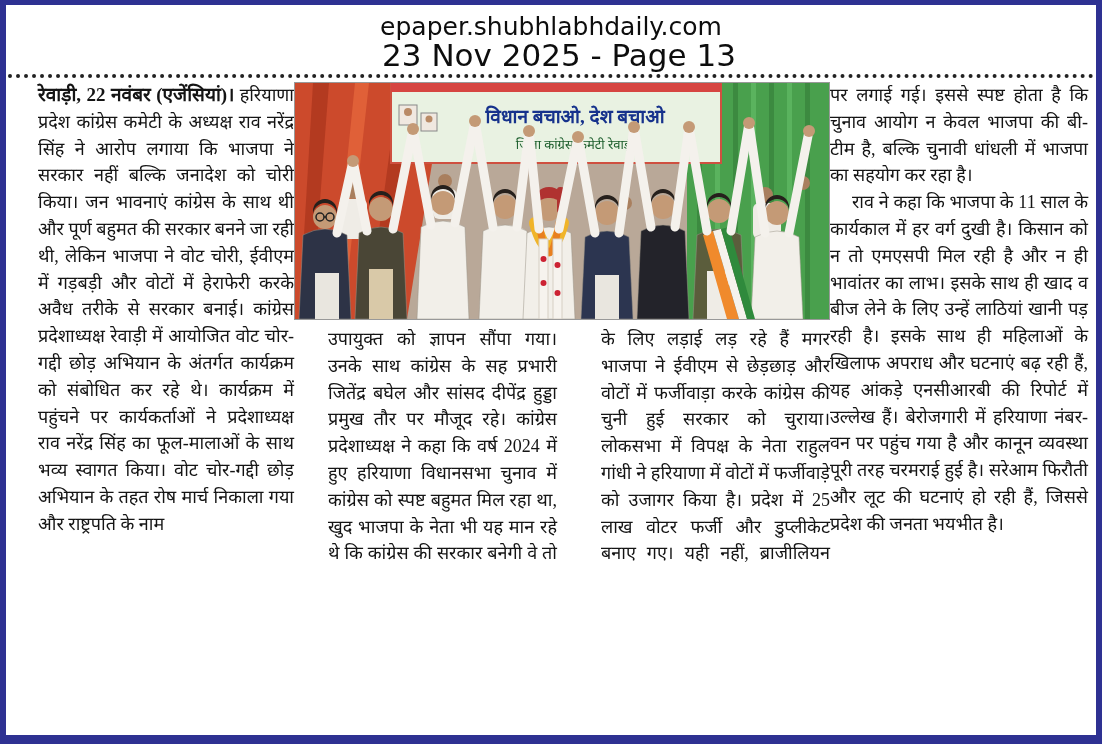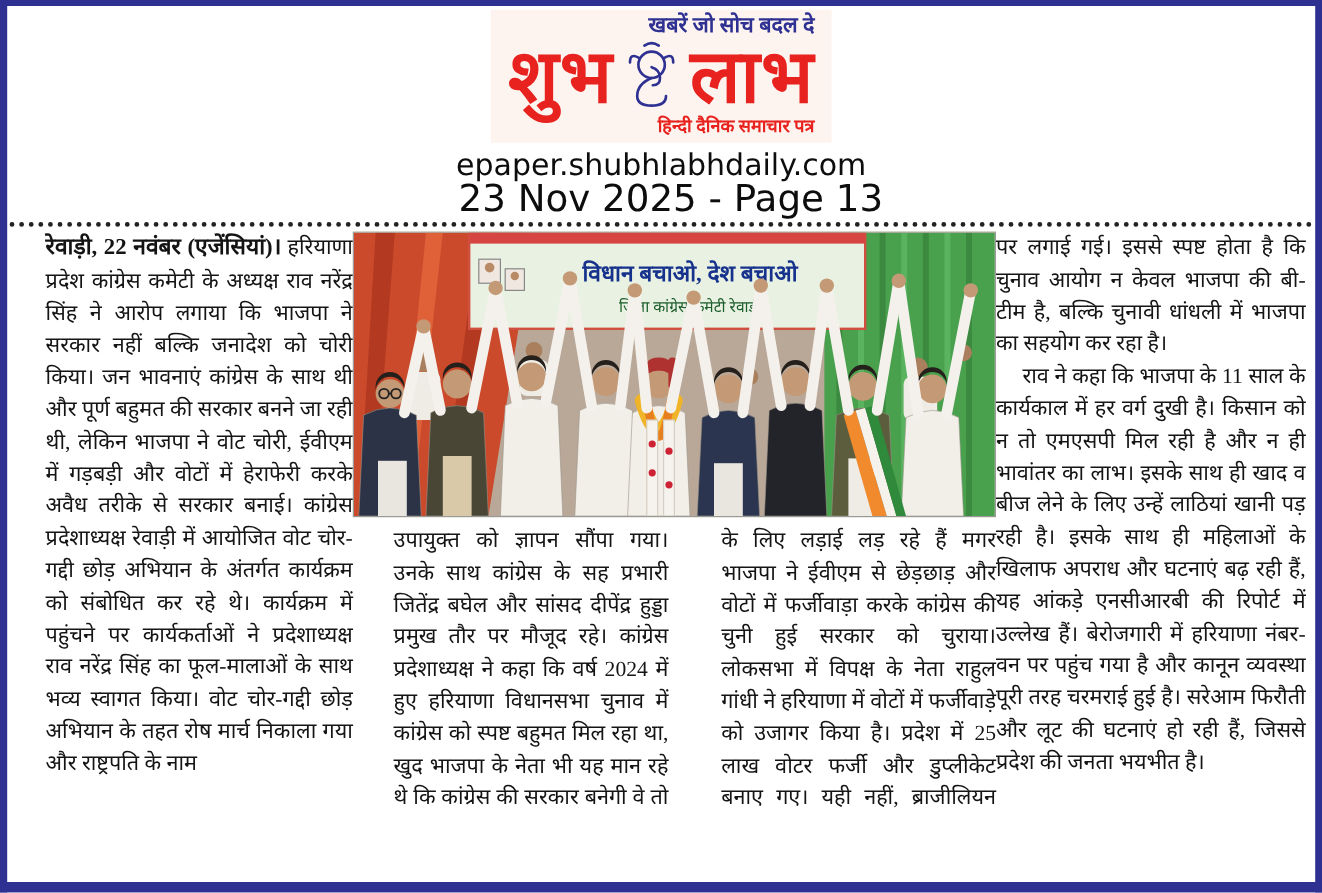--- a/index.html
+++ b/index.html
@@ -28,55 +28,35 @@
   .headline{font-size:45px;line-height:58px;font-weight:bold;text-align:center;
             color:#090909;margin:6px 10px 2px 10px;letter-spacing:-1px;}
 
   
   .article-body{display:grid;grid-template-columns:256px 536px 1fr;
                 padding:4px 14px 0 38px;height:486px;overflow:hidden;}
   .news-col{font-size:18px;line-height:26.8px;text-align:justify;color:#141414;}
   .dateline{font-weight:bold;font-size:19px;}
   .para-indent{text-indent:22px;}
   .mid-cell{display:flex;flex-direction:column;}
-  .photo-wrap{border:1px solid #999;background:#fef9c3;height:236px;}
+  .photo-wrap{border:1px solid #999;background:#0ea5e9;height:236px;}
   .photo-wrap svg{display:block;}
   .mid-cols{display:flex;gap:10px;margin-top:6px;}
   .mid-cols .news-col{flex:1;margin-left:34px;}
   .col4 p{margin:0;}
 </style>
 </head>
 <body>
 
 <div class="page">
   <div class="frame-top"></div>
   <div class="frame-left"></div>
   <div class="frame-right"></div>
 
   <div class="masthead">
-    <div class="logo-box">
-      <div class="tagline">खबरें जो सोच बदल दे</div>
-      <div class="logo-row">
-        <span class="logo-word">शुभ</span>
-        <span>
-          <svg width="52" height="60" viewBox="0 0 52 60">
-            <g fill="none" stroke="#2e3192" stroke-width="2.2" stroke-linecap="round">
-              <circle cx="26" cy="22" r="11"></circle>
-              <path d="M26 33 Q14 38 14 48 Q14 56 26 56 Q38 56 38 48"></path>
-              <path d="M26 24 Q33 26 33 33 Q33 39 27 39"></path>
-              <path d="M15 16 Q8 12 8 20"></path>
-              <path d="M37 16 Q44 12 44 20"></path>
-              <path d="M20 6 Q26 2 32 6"></path>
-            </g>
-          </svg>
-        </span>
-        <span class="logo-word">लाभ</span>
-      </div>
-      <div class="logo-sub">हिन्दी दैनिक समाचार पत्र</div>
-    </div>
     <div class="site-url">epaper.shubhlabhdaily.com</div>
     <div class="date-page">23 Nov 2025 - Page 13</div>
   </div>
 
   <hr class="dotted-sep">
 
 
   <div class="article-body">
 
     <div class="news-col">

